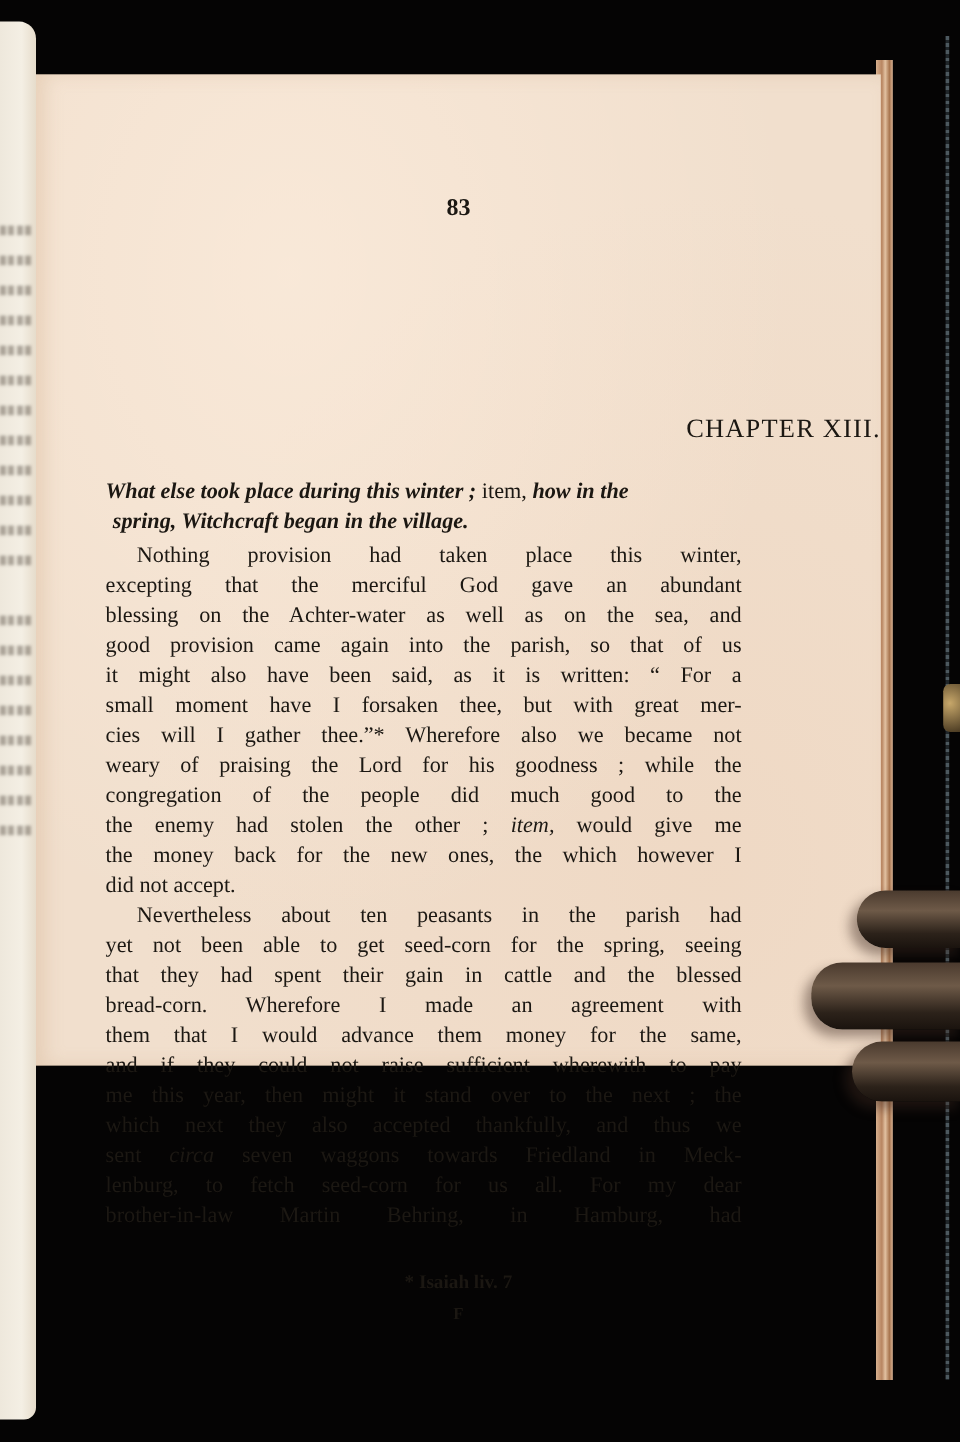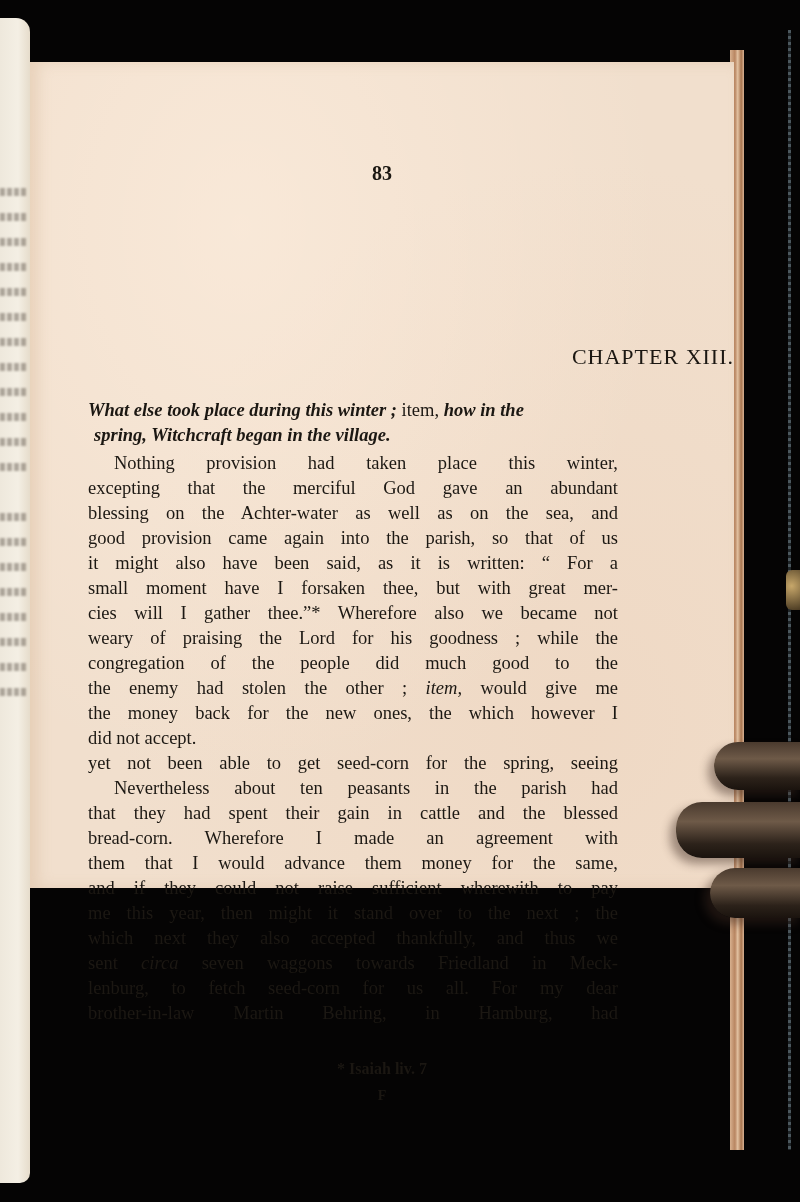--- a/index.html
+++ b/index.html
@@ -144,22 +144,22 @@
     <span class="line">good provision came again into the parish, so that of us</span>
     <span class="line">it might also have been said, as it is written: “ For a</span>
     <span class="line">small moment have I forsaken thee, but with great mer-</span>
     <span class="line">cies will I gather thee.”* Wherefore also we became not</span>
     <span class="line">weary of praising the Lord for his goodness ; while the</span>
     <span class="line">congregation of the people did much good to the</span>
     <span class="line"><span>the enemy had stolen the other ; </span><em>item,</em><span> would give me</span></span>
     <span class="line">the money back for the new ones, the which however I</span>
     <span class="line last">did not accept.</span>
 
+    <span class="line indent">Nevertheless about ten peasants in the parish had</span>
     <span class="line">yet not been able to get seed-corn for the spring, seeing</span>
-    <span class="line indent">Nevertheless about ten peasants in the parish had</span>
     <span class="line">that they had spent their gain in cattle and the blessed</span>
     <span class="line">bread-corn.  Wherefore I made an agreement with</span>
     <span class="line">them that I would advance them money for the same,</span>
     <span class="line">and if they could not raise sufficient wherewith to pay</span>
     <span class="line">me this year, then might it stand over to the next ; the</span>
     <span class="line">which next they also accepted thankfully, and thus we</span>
     <span class="line"><span>sent </span><em>circa</em><span> seven waggons towards Friedland in Meck-</span></span>
     <span class="line">lenburg, to fetch seed-corn for us all.  For my dear</span>
     <span class="line">brother-in-law Martin Behring, in Hamburg, had</span>
   </div>

